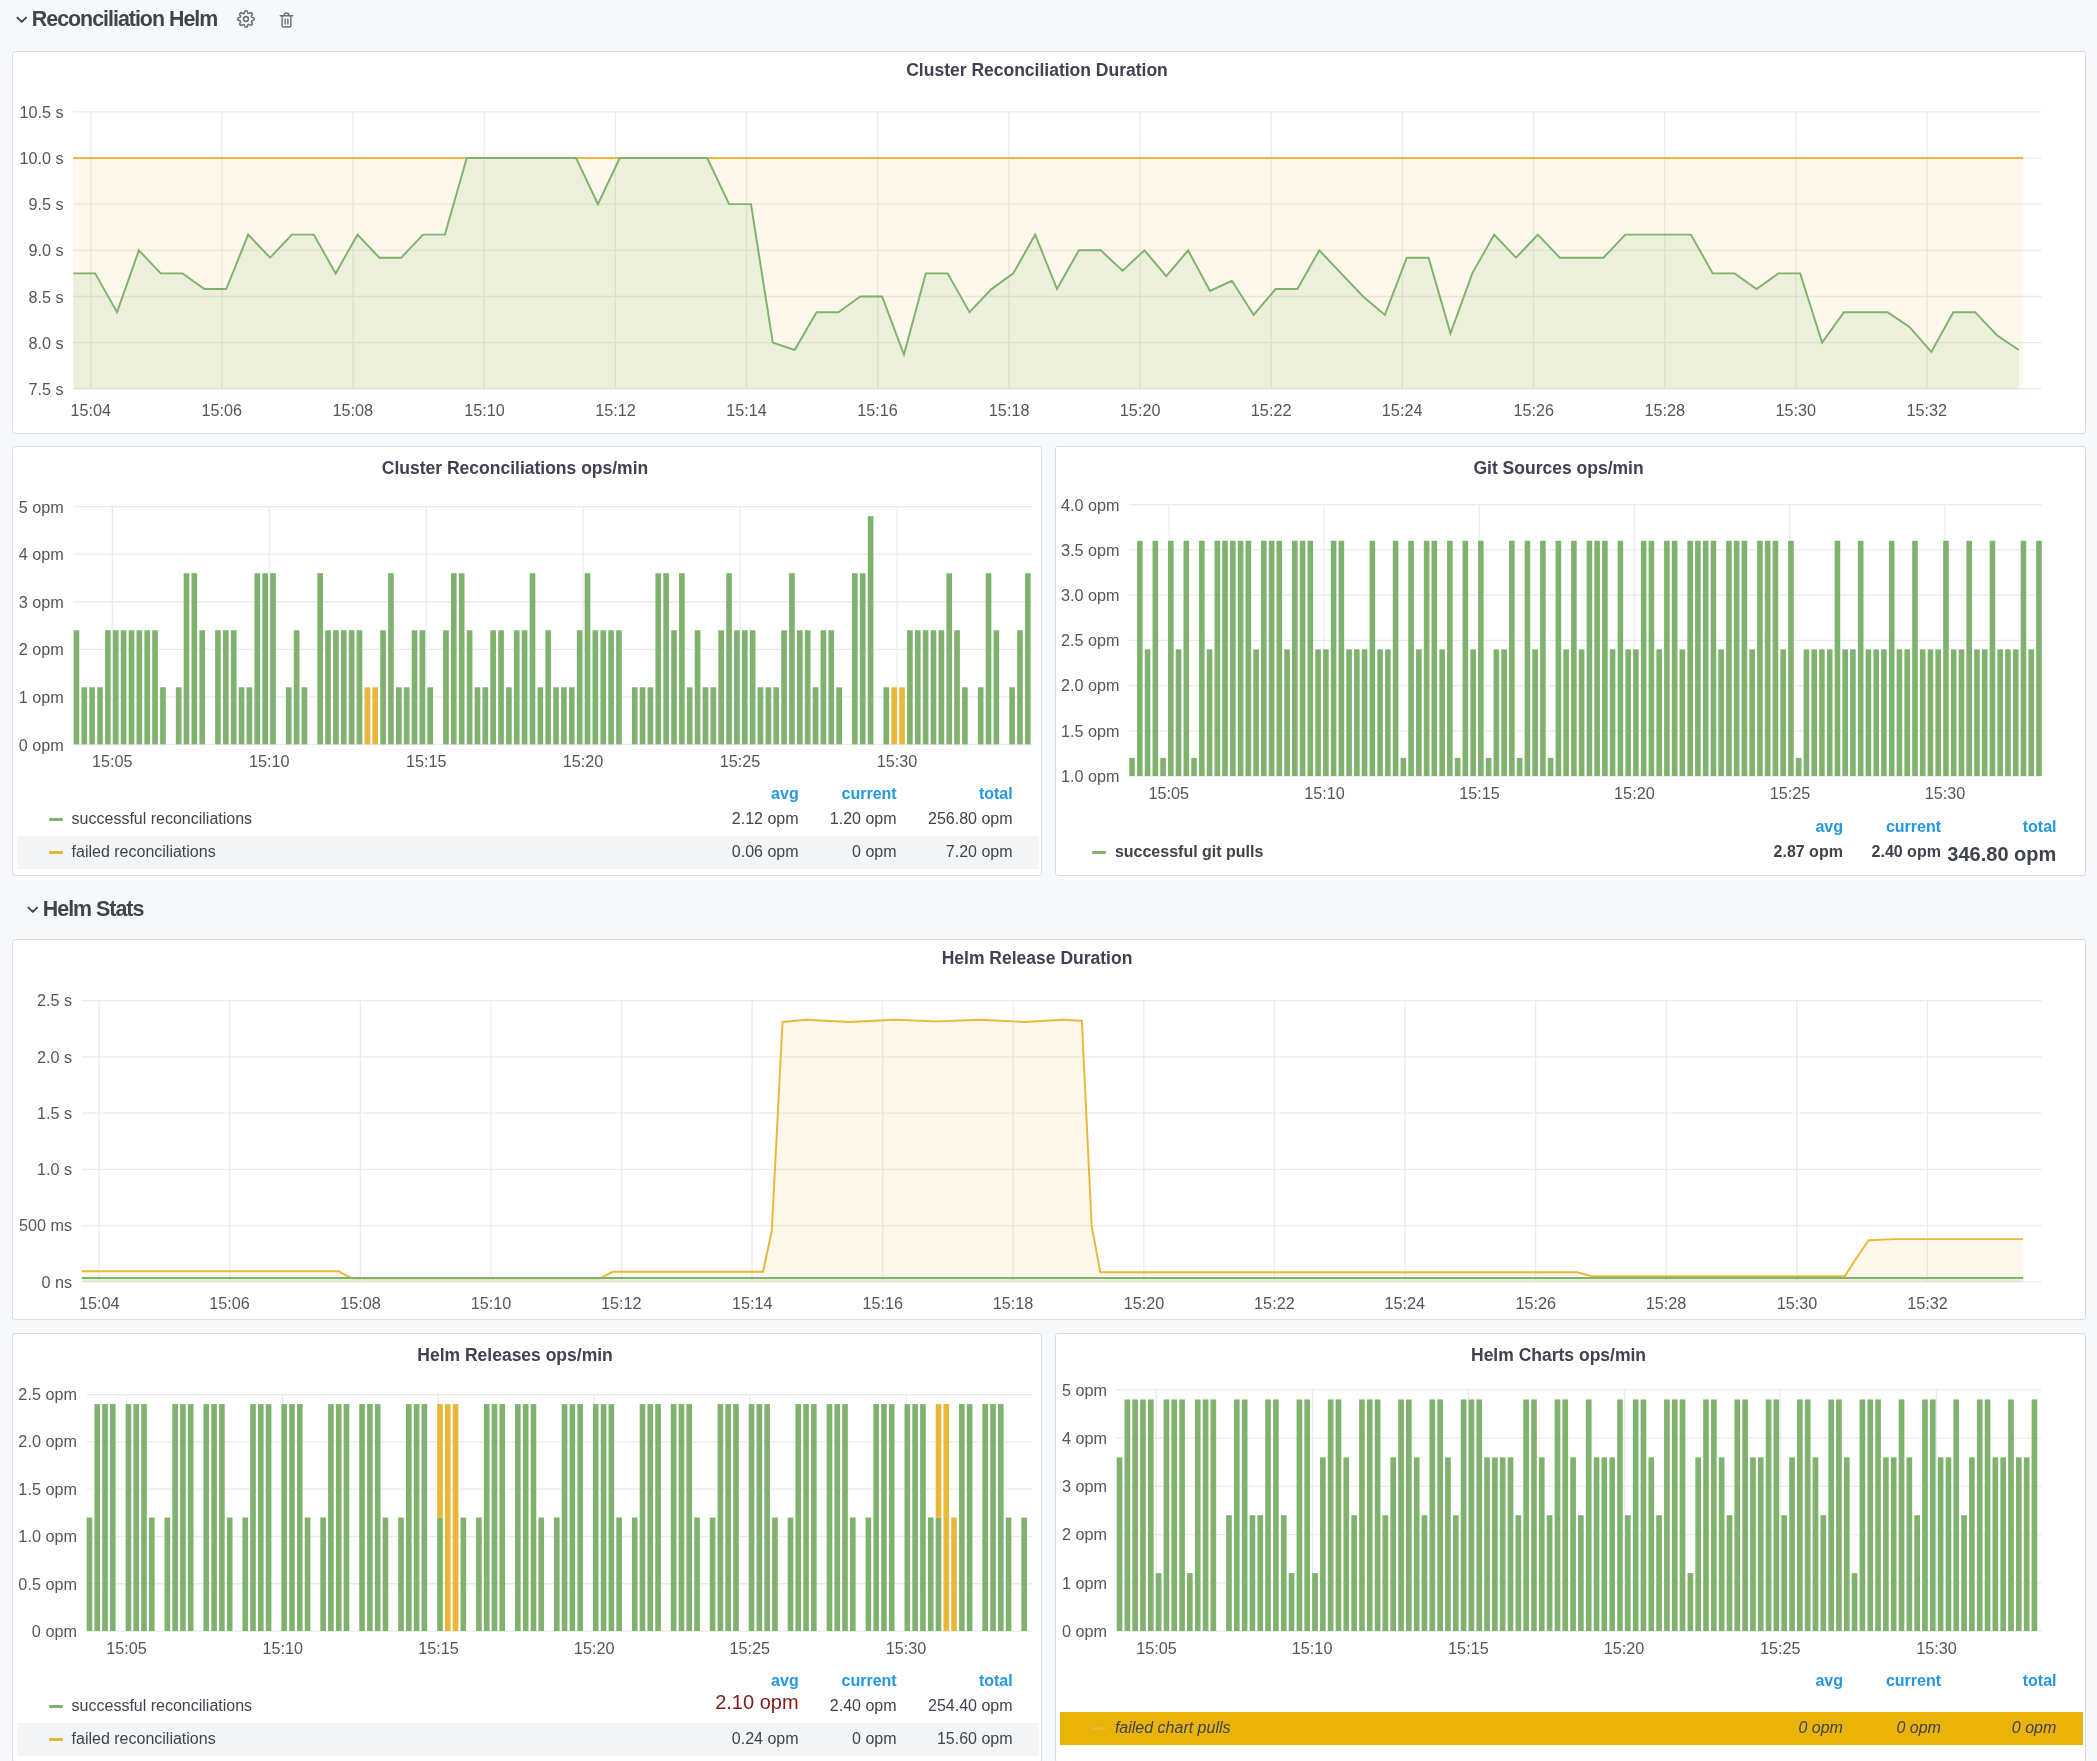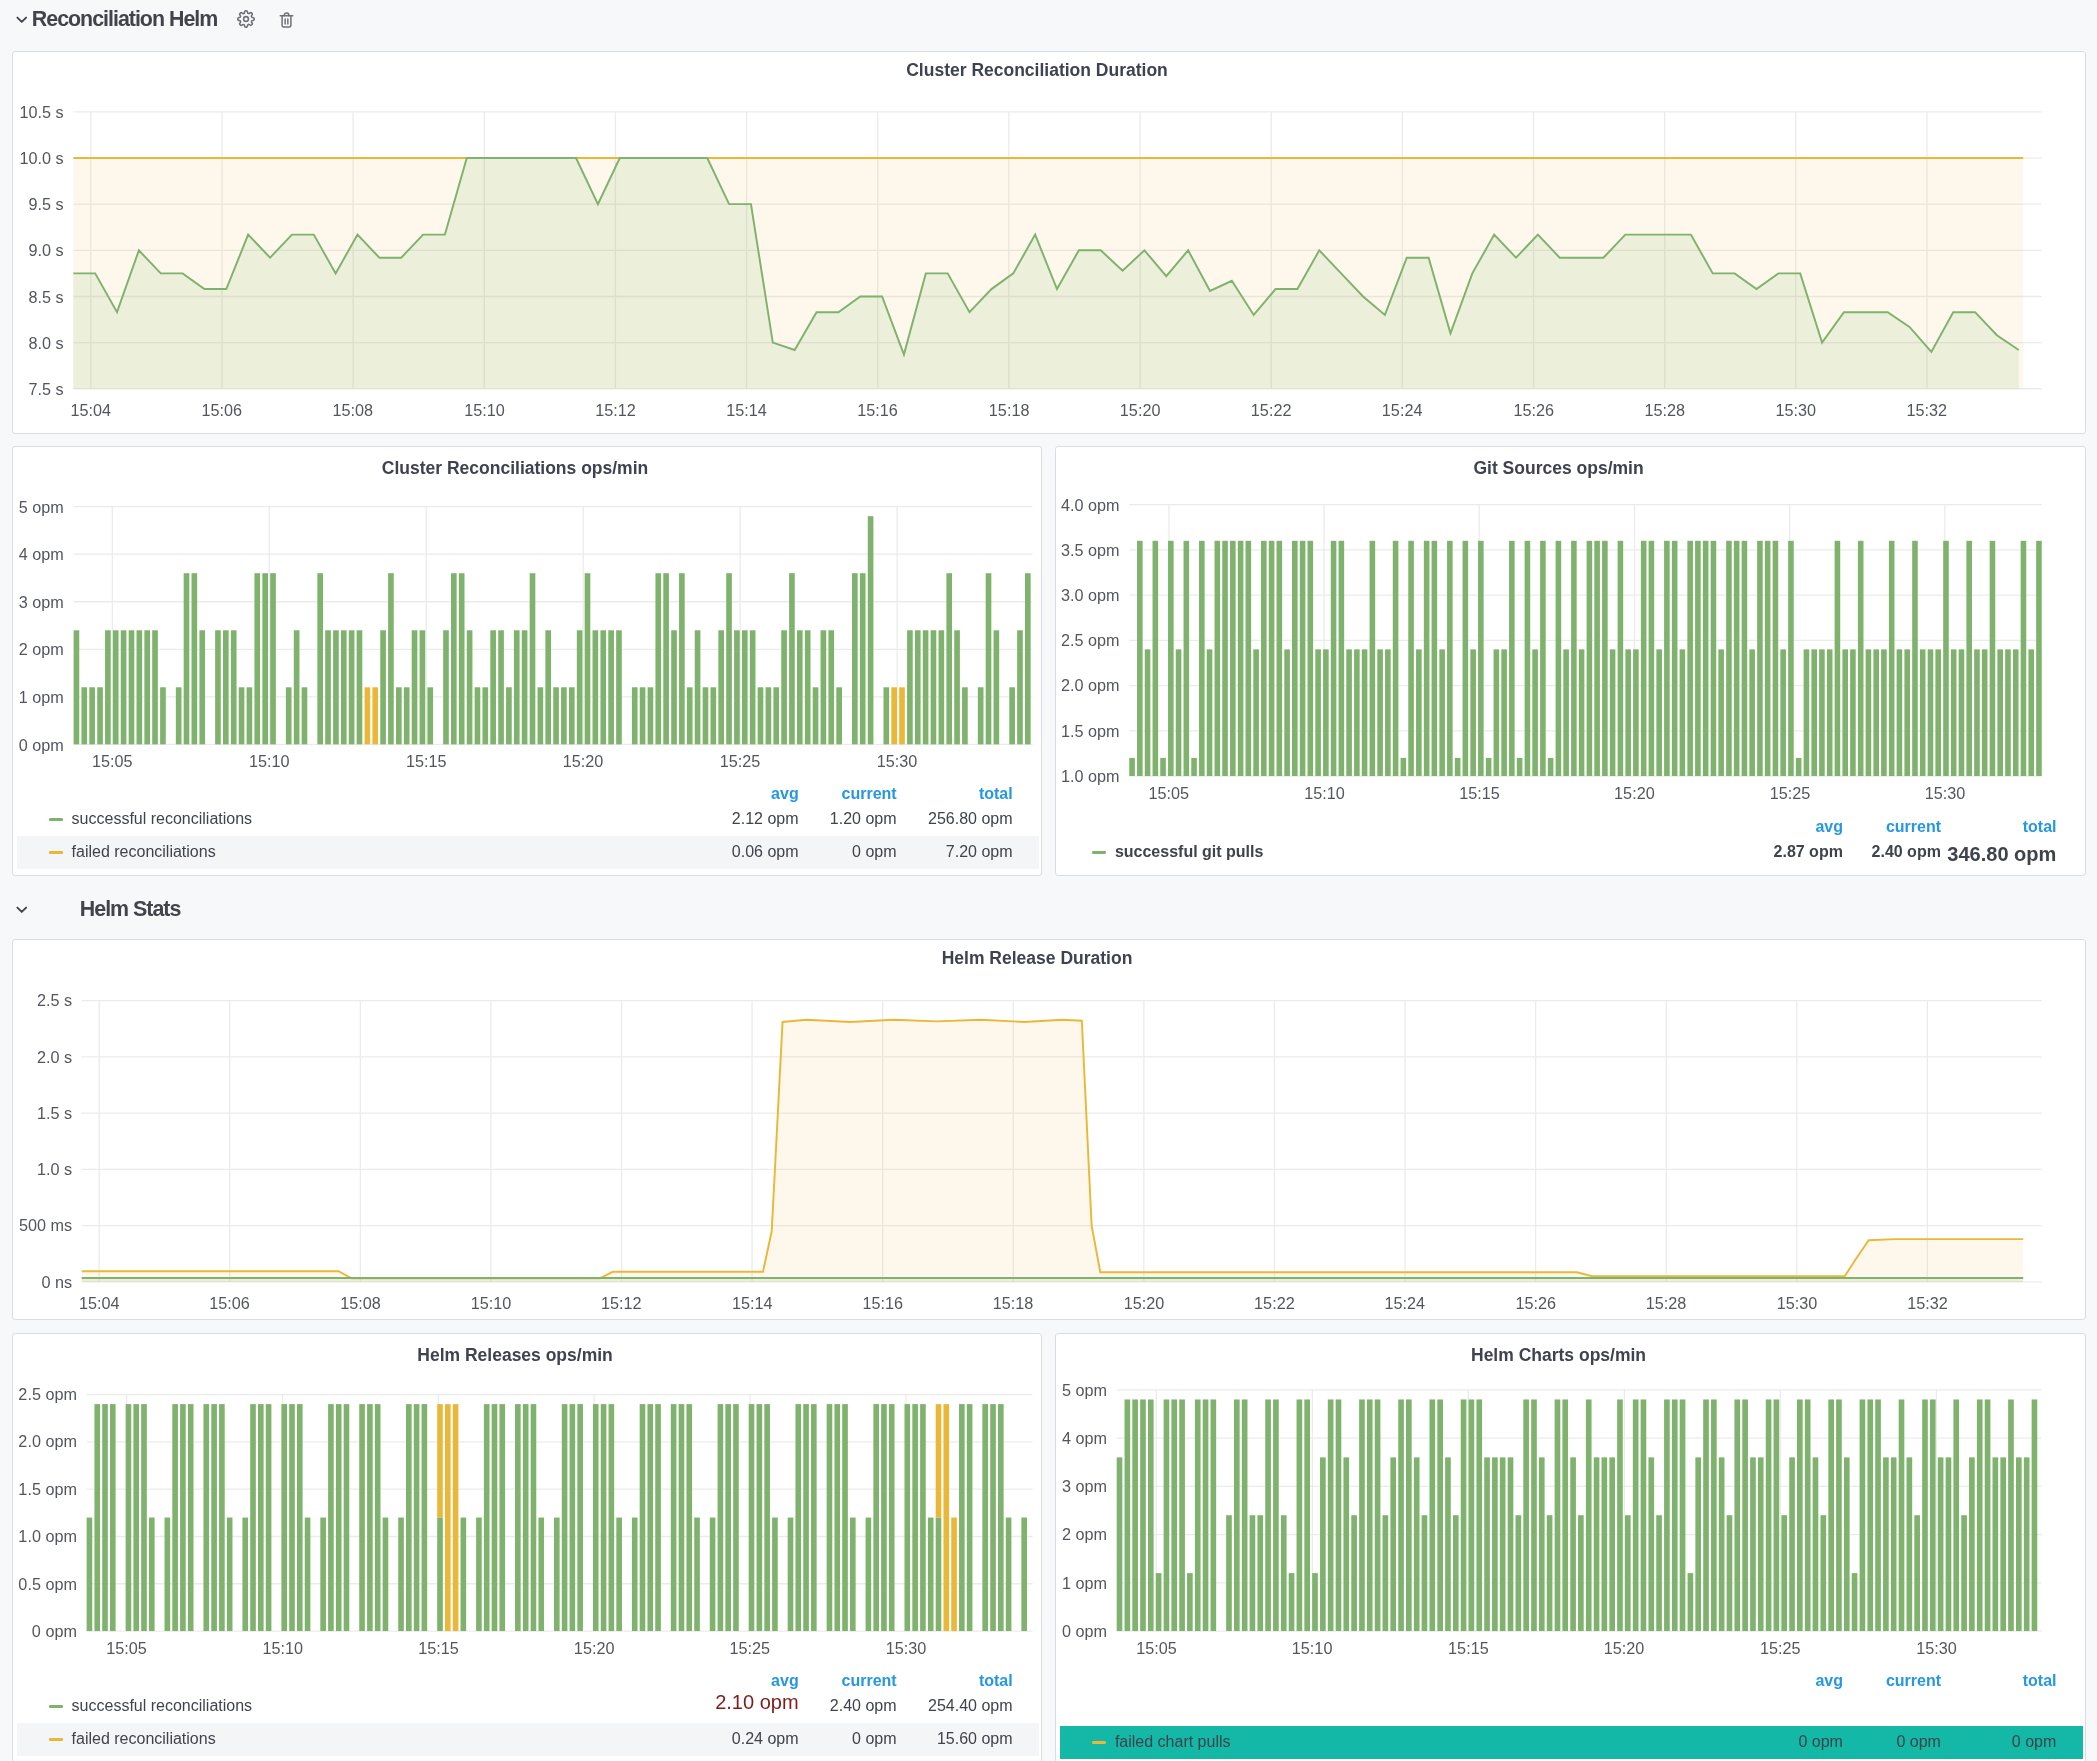--- a/index.html
+++ b/index.html
@@ -22,21 +22,21 @@
     <span style="margin-left:23px;display:flex;">
       <svg width="17" height="19.5" viewBox="0 0 24 24" fill="none" stroke="#6e7177" stroke-width="2.1" stroke-linecap="round" stroke-linejoin="round">
         <line x1="3.2" y1="6.5" x2="20.8" y2="6.5"></line>
         <path d="M8.6 6.2 V5.8 a3.4 3.4 0 0 1 6.8 0 V6.2"></path>
         <path d="M5.8 6.8 v13.4 a1.9 1.9 0 0 0 1.9 1.9 h8.6 a1.9 1.9 0 0 0 1.9-1.9 V6.8"></path>
         <line x1="10.1" y1="10.8" x2="10.1" y2="18"></line>
         <line x1="13.9" y1="10.8" x2="13.9" y2="18"></line>
       </svg>
     </span>
   </div>
-<div class="rowhdr" style="left:13px;top:898px;height:23px;gap:48px;">
+<div class="rowhdr" style="left:24px;top:898px;height:23px;">
     <svg width="17.5" height="17.5" viewBox="0 0 24 24" fill="none" stroke="#41444b" stroke-width="2.6" stroke-linecap="round" stroke-linejoin="round">
       <path d="M6 9l6 6 6-6"></path>
     </svg>
     <span class="t">Helm Stats</span>
   </div>
 <div class="panel" style="left:11.7px;top:51px;width:2074px;height:383px;">
     <svg width="2074" height="383" xmlns="http://www.w3.org/2000/svg" style="position:absolute;left:0;top:0" viewBox="0 0 3198 590">
 <line x1="93" y1="519.0" x2="3128" y2="519.0" stroke="#ebebeb" stroke-width="2"></line>
 <line x1="93" y1="447.8" x2="3128" y2="447.8" stroke="#ebebeb" stroke-width="2"></line>
 <line x1="93" y1="376.7" x2="3128" y2="376.7" stroke="#ebebeb" stroke-width="2"></line>
@@ -751,20 +751,20 @@
 <text x="876" y="493" text-anchor="middle" font-size="25" fill="#53565e">15:20</text>
 <text x="1117" y="493" text-anchor="middle" font-size="25" fill="#53565e">15:25</text>
 <text x="1358" y="493" text-anchor="middle" font-size="25" fill="#53565e">15:30</text>
 <text x="775" y="41" text-anchor="middle" font-size="27" font-weight="bold" fill="#3f4250">Helm Charts ops/min</text>
 </svg>
     <div style="position:absolute;left:0;top:338px;width:1031px;height:21px;">
 <div style="position:absolute;right:244px;top:0;font-size:16px;font-weight:bold;color:#2697e2">avg</div>
 <div style="position:absolute;right:146px;top:0;font-size:16px;font-weight:bold;color:#2697e2">current</div>
 <div style="position:absolute;right:30.5px;top:0;font-size:16px;font-weight:bold;color:#2697e2">total</div>
 </div>
-<div style="position:absolute;left:3.9px;top:392px;width:1023px;height:33px;background:#14b8a6;">
+<div style="position:absolute;left:3.9px;top:378px;width:1023px;height:33px;background:#eab308;font-style:italic;">
 <div style="position:absolute;left:32px;top:15px;width:14.3px;height:3.2px;border-radius:1.3px;background:#EAB839"></div>
 <div style="position:absolute;left:55px;top:6.5px;font-size:16px;color:#3f434c">failed chart pulls</div>
 <div style="position:absolute;right:240px;top:6.5px;font-size:16px;color:#3f434c">0 opm</div>
 <div style="position:absolute;right:142px;top:6.5px;font-size:16px;color:#3f434c">0 opm</div>
 <div style="position:absolute;right:26.6px;top:6.5px;font-size:16px;color:#3f434c">0 opm</div>
 </div>
   </div>
 
 </body></html>

